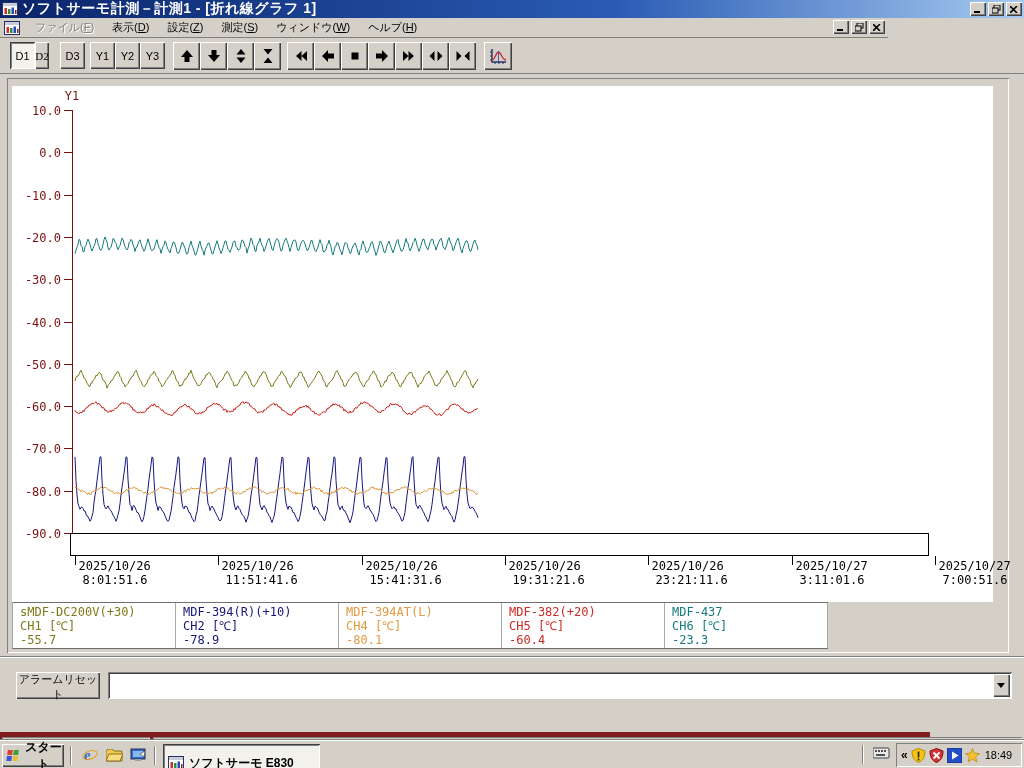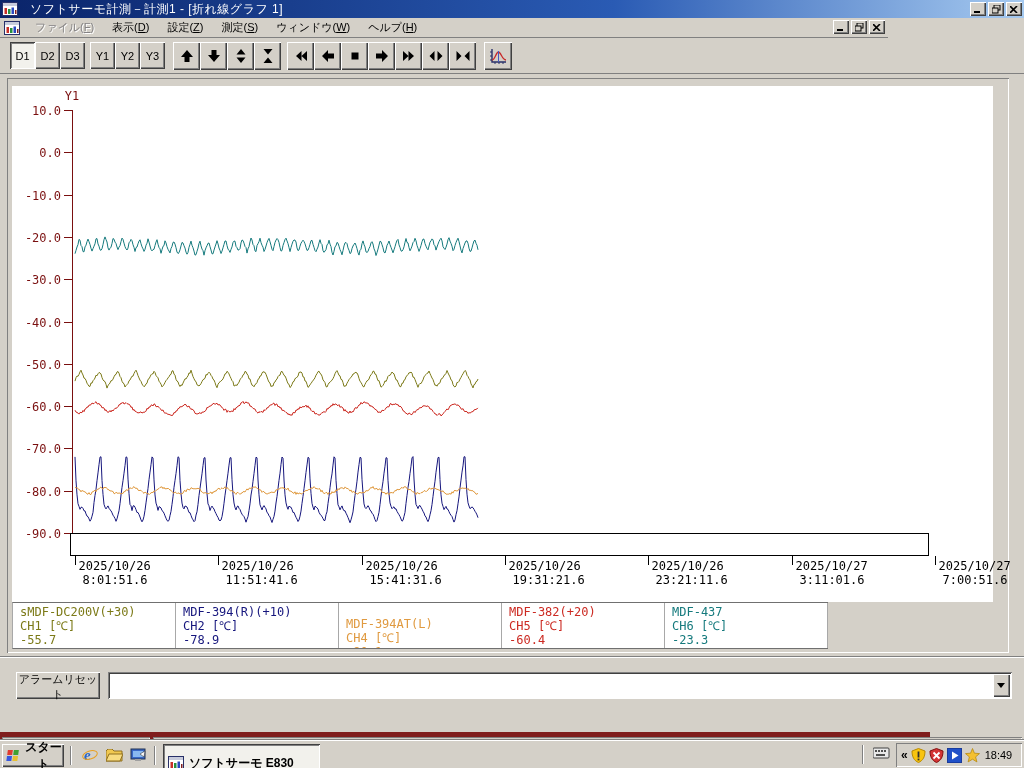--- a/index.html
+++ b/index.html
@@ -10,21 +10,21 @@
   
   .raised  { background:#d4d0c8; box-shadow: inset 1px 1px 0 #ffffff, inset -1px -1px 0 #404040, inset -2px -2px 0 #808080; }
   .pressed { background:#f2f1ec; box-shadow: inset 1px 1px 0 #404040, inset -1px -1px 0 #ffffff, inset 2px 2px 0 #808080; }
   .sunkenf { box-shadow: inset 1px 1px 0 #808080, inset -1px -1px 0 #ffffff, inset 2px 2px 0 #404040; }
   .cellsunken { box-shadow: inset 1px 1px 0 #808080, inset -1px -1px 0 #ffffff; }
 
   
   .titlebar { position:absolute; left:0; top:0; width:1024px; height:18px;
     background:linear-gradient(90deg,#0a246a 0%,#2a5bb4 60%,#a6caf0 100%);
     display:flex; align-items:center; padding-left:2px; }
-  .titlebar .title-text { color:#fff; font-weight:normal; font-size:12px; margin-left:12px; letter-spacing:0.5px; white-space:nowrap; }
+  .titlebar .title-text { color:#fff; font-weight:bold; font-size:14px; margin-left:4px; letter-spacing:0.5px; white-space:nowrap; }
   .winctrl { position:absolute; right:2px; top:2px; display:flex; gap:2px; }
   .win-btn { width:16px; height:14px; display:flex; align-items:center; justify-content:center; }
   .win-btn svg { display:block; }
 
   
   .menubar { position:absolute; left:0; top:18px; width:888px; height:20px; background:#d4d0c8;
     display:flex; align-items:center; border-bottom:1px solid #808080; }
   .menubar .doc-icon { margin:0 6px 0 4px; }
   .menu-item { padding:3px 9px; color:#000; white-space:nowrap; }
   .menu-item.disabled { color:#848284; text-shadow:1px 1px 0 #fff; }
@@ -149,21 +149,21 @@
       <span class="win-btn raised">
           <svg width="8" height="7">
             <path d="M0 0 L7 7 M7 0 L0 7" stroke="#000" stroke-width="1.6"></path>
           </svg>
         </span>
     </span>
   </div>
 
   <div class="toolbar">
       <span class="tb-btn pressed" style="left: 10px; width: 25px; height: 27px;">D1</span>
-      <span class="tb-btn raised" style="left: 35px; width: 25px; height: 27px;">D2</span>
+      <span class="tb-btn raised" style="left: 35px; width: 14px; height: 27px; font-family: Liberation Serif, serif;">D2</span>
       <span class="tb-btn raised" style="left: 60px; width: 25px; height: 27px;">D3</span>
       <span class="tb-btn raised" style="left: 90px; width: 25px; height: 27px;">Y1</span>
       <span class="tb-btn raised" style="left: 115px; width: 25px; height: 27px;">Y2</span>
       <span class="tb-btn raised" style="left: 140px; width: 25px; height: 27px;">Y3</span>
       <span class="tb-btn raised" style="left: 173px; width: 27px; height: 28px;">
         <svg width="16" height="16" viewBox="0 0 16 16">
           <path d="M8 2 L14 9 H10.5 V14 H5.5 V9 H2 Z" fill="#000"></path>
         </svg>
       </span>
       <span class="tb-btn raised" style="left: 200px; width: 27px; height: 28px;">
@@ -288,21 +288,21 @@
           <div style="min-height: 14px;">sMDF-DC200V(+30)</div>
           <div style="min-height: 14px;">CH1 [℃]</div>
           <div style="min-height: 14px;">-55.7</div>
         </div>
         <div class="legend-cell" style="color: rgb(22, 22, 125);">
           <div style="min-height: 14px;">MDF-394(R)(+10)</div>
           <div style="min-height: 14px;">CH2 [℃]</div>
           <div style="min-height: 14px;">-78.9</div>
         </div>
         <div class="legend-cell" style="color: rgb(224, 154, 64);">
-          <div style="min-height: 14px; margin-top: 12px;">MDF-394AT(L)</div>
+          <div style="min-height: 14px;">MDF-394AT(L)</div>
           <div style="min-height: 14px;">CH4 [℃]</div>
           <div style="min-height: 14px;">-80.1</div>
         </div>
         <div class="legend-cell" style="color: rgb(204, 42, 34);">
           <div style="min-height: 14px;">MDF-382(+20)</div>
           <div style="min-height: 14px;">CH5 [℃]</div>
           <div style="min-height: 14px;">-60.4</div>
         </div>
         <div class="legend-cell" style="color: rgb(21, 122, 125);">
           <div style="min-height: 14px;">MDF-437</div>

